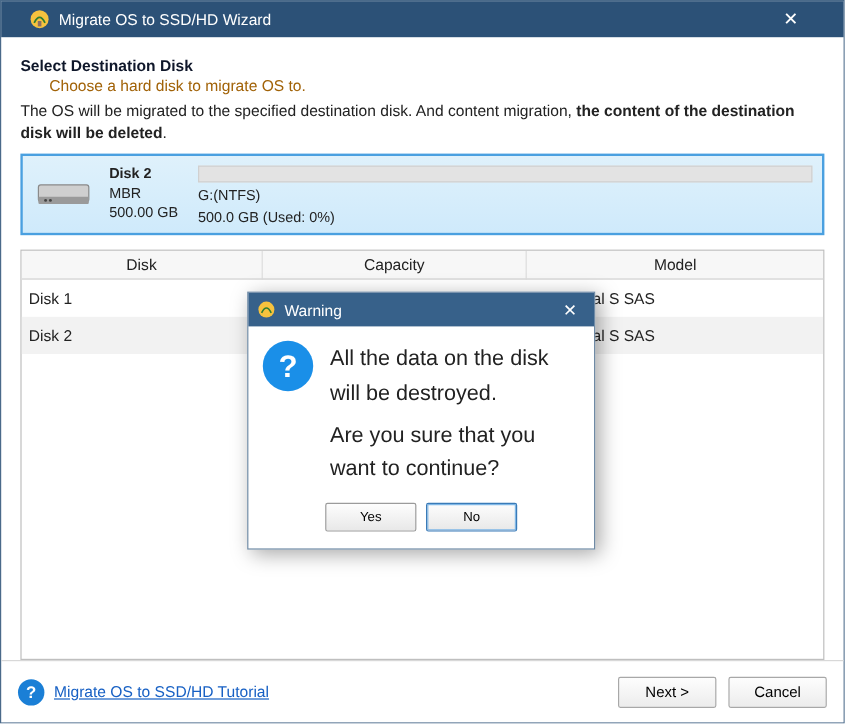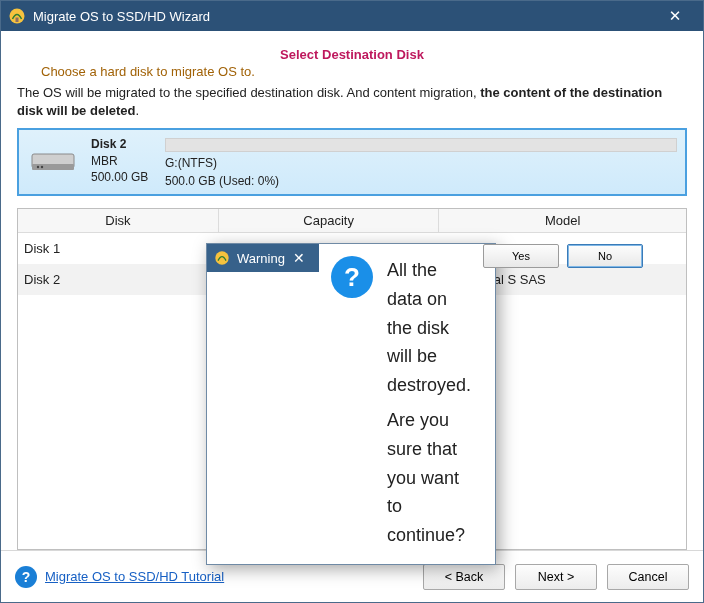--- a/index.html
+++ b/index.html
@@ -1,23 +1,23 @@
 <!DOCTYPE html>
 <html><head>
 <meta charset="utf-8">
 <style>
   * { box-sizing: border-box; font-family: "Segoe UI", Tahoma, sans-serif; }
   body { margin: 0; background: #fff; width: 704px; height: 603px; overflow: hidden; position: relative; }
   .window { width: 704px; height: 603px; border: 1px solid #4a6a8a; display: flex; flex-direction: column; background: #fff; }
-  .titlebar { background: #2c5177; color: #fff; height: 30px; display: flex; align-items: center; padding: 0 6px; font-size: 13px; }
+  .titlebar { background: #2c5177; color: #fff; height: 30px; display: flex; align-items: center; padding: 0 22px; font-size: 13px; }
   .titlebar .app-icon { width: 20px; height: 20px; margin-right: 6px; display: inline-flex; align-items: center; justify-content: center; }
   .titlebar .title { flex: 1; }
   .titlebar .close-btn { width: 44px; height: 30px; display: flex; align-items: center; justify-content: center; font-size: 15px; cursor: pointer; }
   .body-area { flex: 1; padding: 10px 16px 0 16px; display: flex; flex-direction: column; overflow: hidden; }
-  .heading { font-size: 13px; font-weight: bold; color: #be185d; margin: 6px 0 2px 0; text-align: center; }
+  .heading { font-size: 13px; font-weight: bold; color: #0f172a; margin: 6px 0 2px 0; }
   .subheading { font-size: 13px; color: #a16207; margin: 0 0 5px 24px; }
   .intro { font-size: 13px; color: #222; margin: 0 0 8px 0; line-height: 1.4; }
   .intro .bold { font-weight: bold; }
   .disk-box { border: 2px solid #4aa0e0; background: linear-gradient(#dff1fb,#cfeafb); padding: 6px 8px; display: flex; align-items: flex-start; gap: 12px; }
   .disk-icon { width: 52px; height: 40px; margin-top: 6px; display: flex; align-items: center; justify-content: center; }
   .disk-svg { width: 46px; height: 32px; }
   .disk-meta { font-size: 12px; color: #222; line-height: 1.35; min-width: 62px; }
   .disk-meta .dname { font-weight: bold; }
   .disk-usage { flex: 1; display: flex; flex-direction: column; gap: 4px; padding-top: 2px; }
   .disk-bar { width: 100%; height: 14px; background: #e3e3e3; border: 1px solid #d0d0d0; }
@@ -27,21 +27,21 @@
   th { text-align: center; font-weight: normal; background: #f7f7f7; border-right: 1px solid #dcdcdc; border-bottom: 1px solid #dcdcdc; padding: 4px 6px; color: #222; }
   th:last-child { border-right: none; }
   td { padding: 8px 6px; color: #222; }
   tbody tr:nth-child(even) { background: #f2f2f2; }
   .footer { height: 52px; border-top: 1px solid #d8d8d8; display: flex; align-items: center; padding: 0 14px; gap: 10px; }
   .tutorial { display: flex; align-items: center; gap: 8px; flex: 1; }
   .tutorial a { color: #1760c4; font-size: 13px; text-decoration: underline; }
   .help-icon { width: 22px; height: 22px; border-radius: 50%; background: #1a7fd6; color: #fff; display: flex; align-items: center; justify-content: center; font-weight: bold; font-size: 14px; }
   .wiz-btn { min-width: 82px; height: 26px; border: 1px solid #a8a8a8; background: linear-gradient(#fdfdfd,#ececec); font-size: 12.5px; cursor: pointer; border-radius: 2px; }
   
-  .modal { position: absolute; left: 206px; top: 243px; width: 290px; border: 1px solid #6f8aa5; box-shadow: 4px 4px 16px rgba(0,0,0,.35); background: #fff; display: flex; flex-direction: row; }
+  .modal { position: absolute; left: 206px; top: 243px; width: 290px; border: 1px solid #6f8aa5; box-shadow: 4px 4px 16px rgba(0,0,0,.35); background: #fff; display: flex; flex-direction: column; }
   .modal .m-titlebar { background: #37618a; color: #fff; height: 28px; display: flex; align-items: center; padding: 0 6px; font-size: 13px; }
   .modal .m-titlebar .m-icon { width: 18px; height: 18px; margin-right: 6px; display: inline-flex; align-items: center; justify-content: center; }
   .modal .m-titlebar .m-title { flex: 1; }
   .modal .m-titlebar .m-close { width: 28px; height: 24px; display: flex; align-items: center; justify-content: center; font-size: 14px; cursor: pointer; }
   .modal .m-body { display: flex; padding: 12px 12px 14px 12px; gap: 14px; }
   .modal .q-icon { width: 42px; height: 42px; border-radius: 50%; background: #1a8fe8; color: #fff; display: flex; align-items: center; justify-content: center; font-size: 26px; font-weight: bold; flex-shrink: 0; }
   .modal .m-text { font-size: 18px; color: #222; line-height: 1.6; }
   .modal .m-buttons { display: flex; justify-content: center; gap: 8px; padding: 0 0 14px 0; }
   .modal .m-btn { width: 76px; height: 24px; border: 1px solid #9b9b9b; background: linear-gradient(#fdfdfd,#e8e8e8); font-size: 11px; cursor: pointer; border-radius: 2px; text-align: center; }
   .modal .m-btn.default { border-color: #3a7bb8; box-shadow: 0 0 0 1px #7fb7e6 inset; }
@@ -114,21 +114,20 @@
         </tbody>
       </table>
     </div>
   </div>
 
   <div class="footer">
     <div class="tutorial">
       <span class="help-icon">?</span>
       <a href="#">Migrate OS to SSD/HD Tutorial</a>
     </div>
-    <button class="wiz-btn">&lt;  Back</button>
     <button class="wiz-btn">Next  &gt;</button>
     <button class="wiz-btn">Cancel</button>
   </div>
 </div>
 
 <div class="modal">
   <div class="m-titlebar">
     <span class="m-icon">
       <svg viewBox="0 0 24 24" width="16" height="16">
           <circle cx="12" cy="12" r="10" fill="#f6c23e"></circle>

